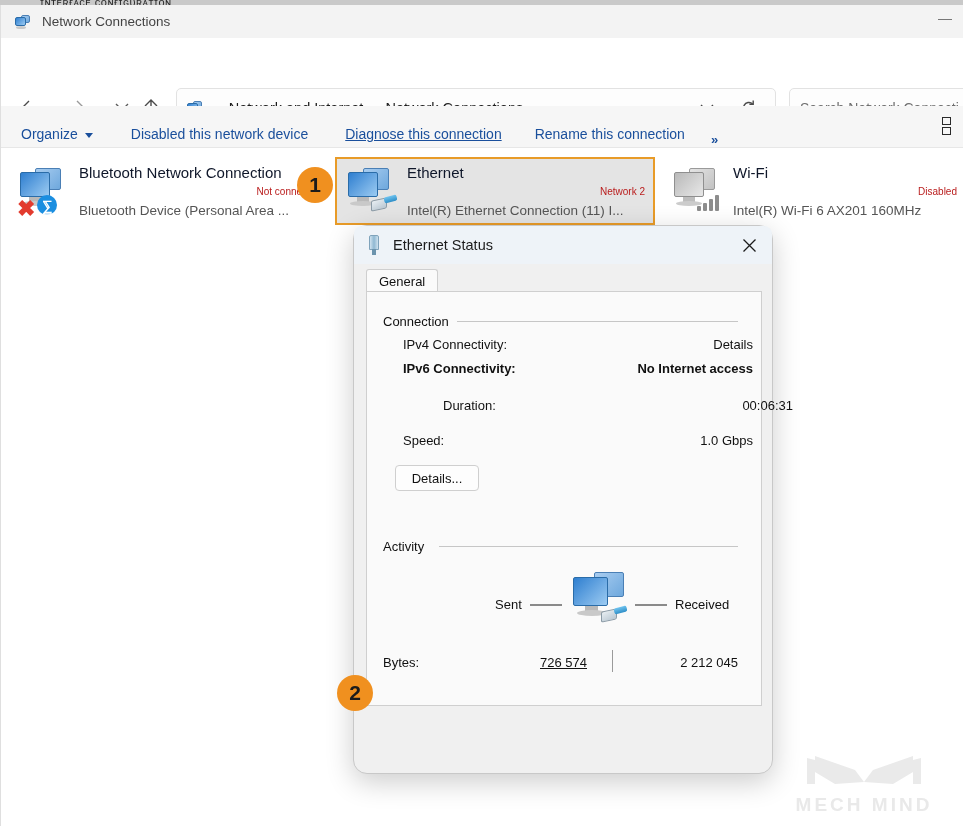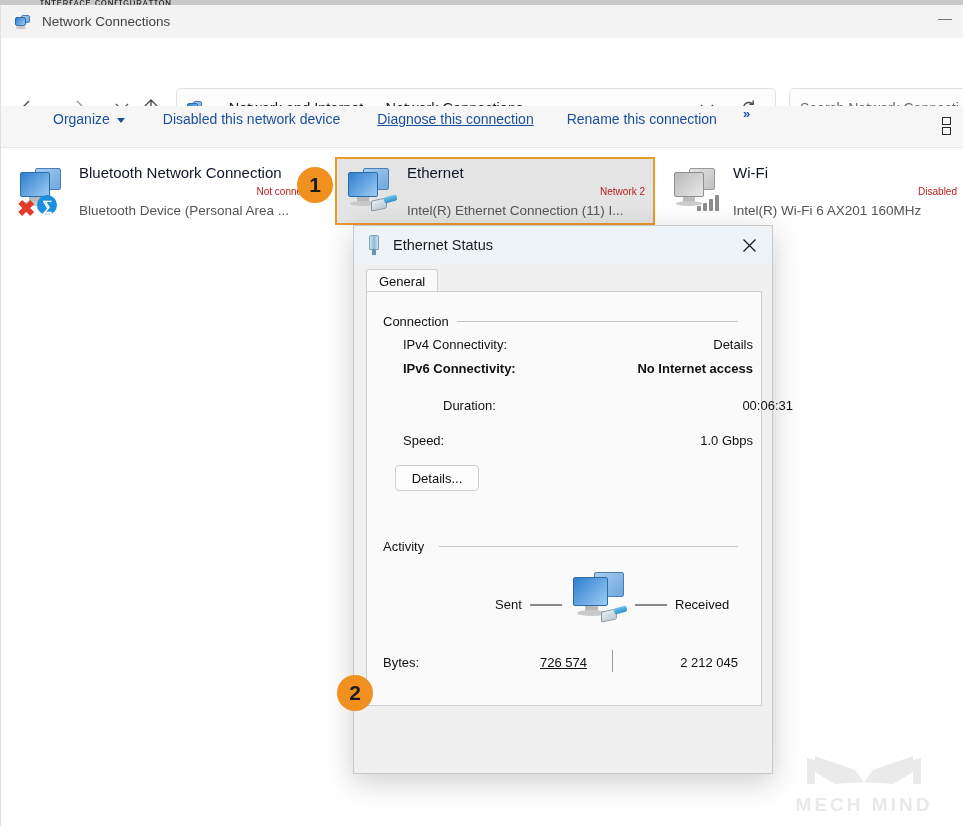--- a/index.html
+++ b/index.html
@@ -104,21 +104,21 @@
   }
   .search-ph {
     margin-left: 10px; font-size: 14px; color: #6d6d6d; white-space: nowrap;
   }
 
   
   .toolbar {
     position: absolute; left: 0; top: 101px; width: 963px; height: 42px;
     background: #f6f6f6;
     border-bottom: 1px solid #e7e7e7;
-    display: flex; align-items: flex-start; padding-left: 32px;
+    display: flex; align-items: flex-end;
   }
   .tb-item {
     font-size: 14px; color: #1a4f9c; white-space: nowrap;
     padding: 5px 0; border-radius: 4px;
   }
   .tb-organize { margin-left: 20px; color: #1a4f9c; }
   .tb-caret {
     display: inline-block; margin-left: 7px;
     border-left: 4px solid transparent; border-right: 4px solid transparent;
     border-top: 5px solid #1a4f9c; vertical-align: middle;
@@ -232,21 +232,21 @@
   }
   .step-1 { left: 297px; top: 167px; }
   .step-2 { left: 337px; top: 675px; }
 
   
   .dialog {
     position: absolute; left: 353px; top: 225px;
     width: 420px; height: 549px;
     background: #f0f0f0;
     border: 1px solid #c8c8c8;
-    border-radius: 0;
+    border-radius: 14px;
     box-shadow: 0 8px 28px rgba(0,0,0,.20);
     z-index: 50;
   }
   .dlg-title {
     position: absolute; left: 0; top: 0; width: 100%; height: 38px;
     background: #eef3f8;
     border-radius: 8px 8px 0 0;
     display: flex; align-items: center;
   }
   .dlg-ico {

